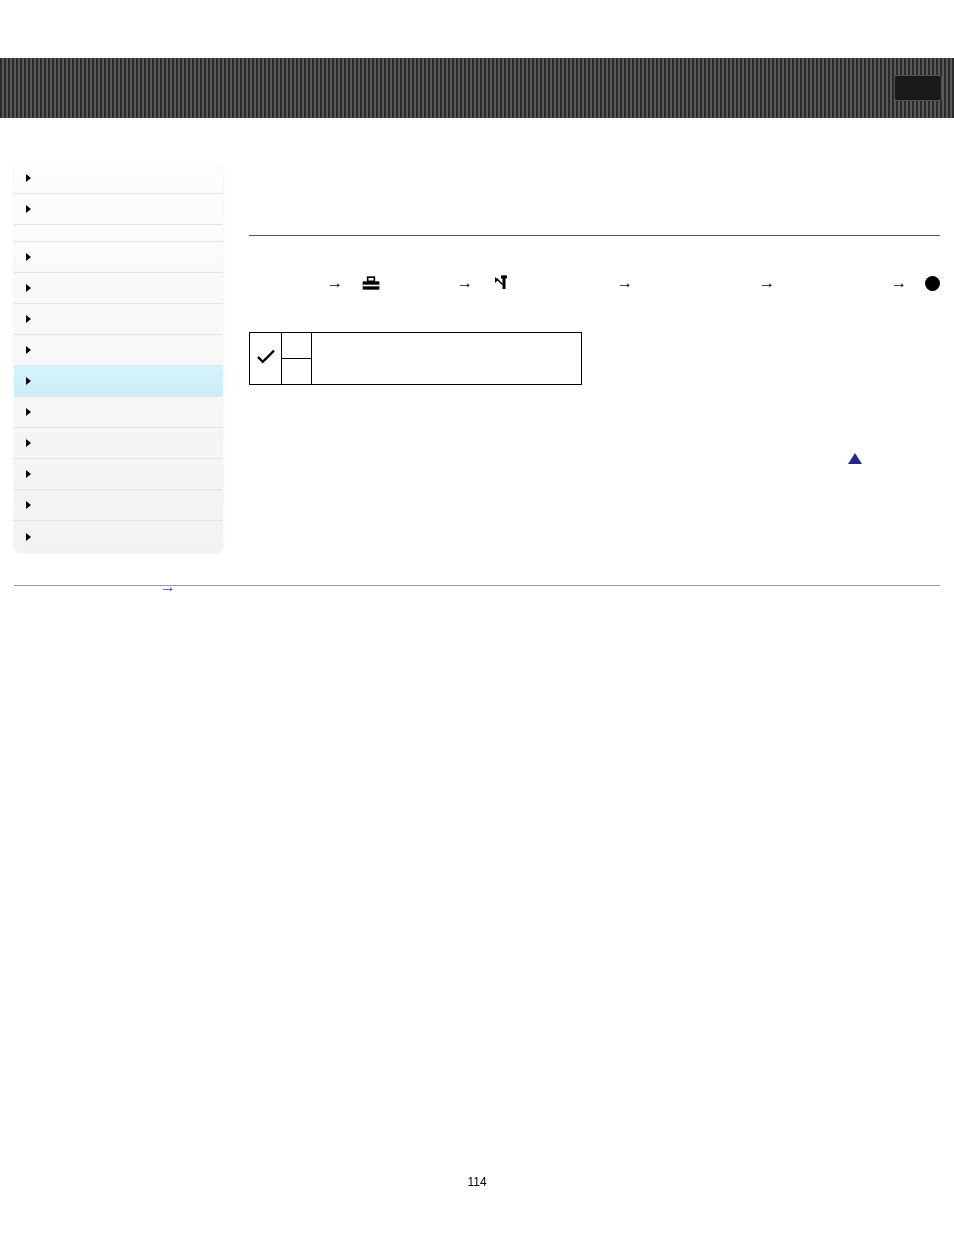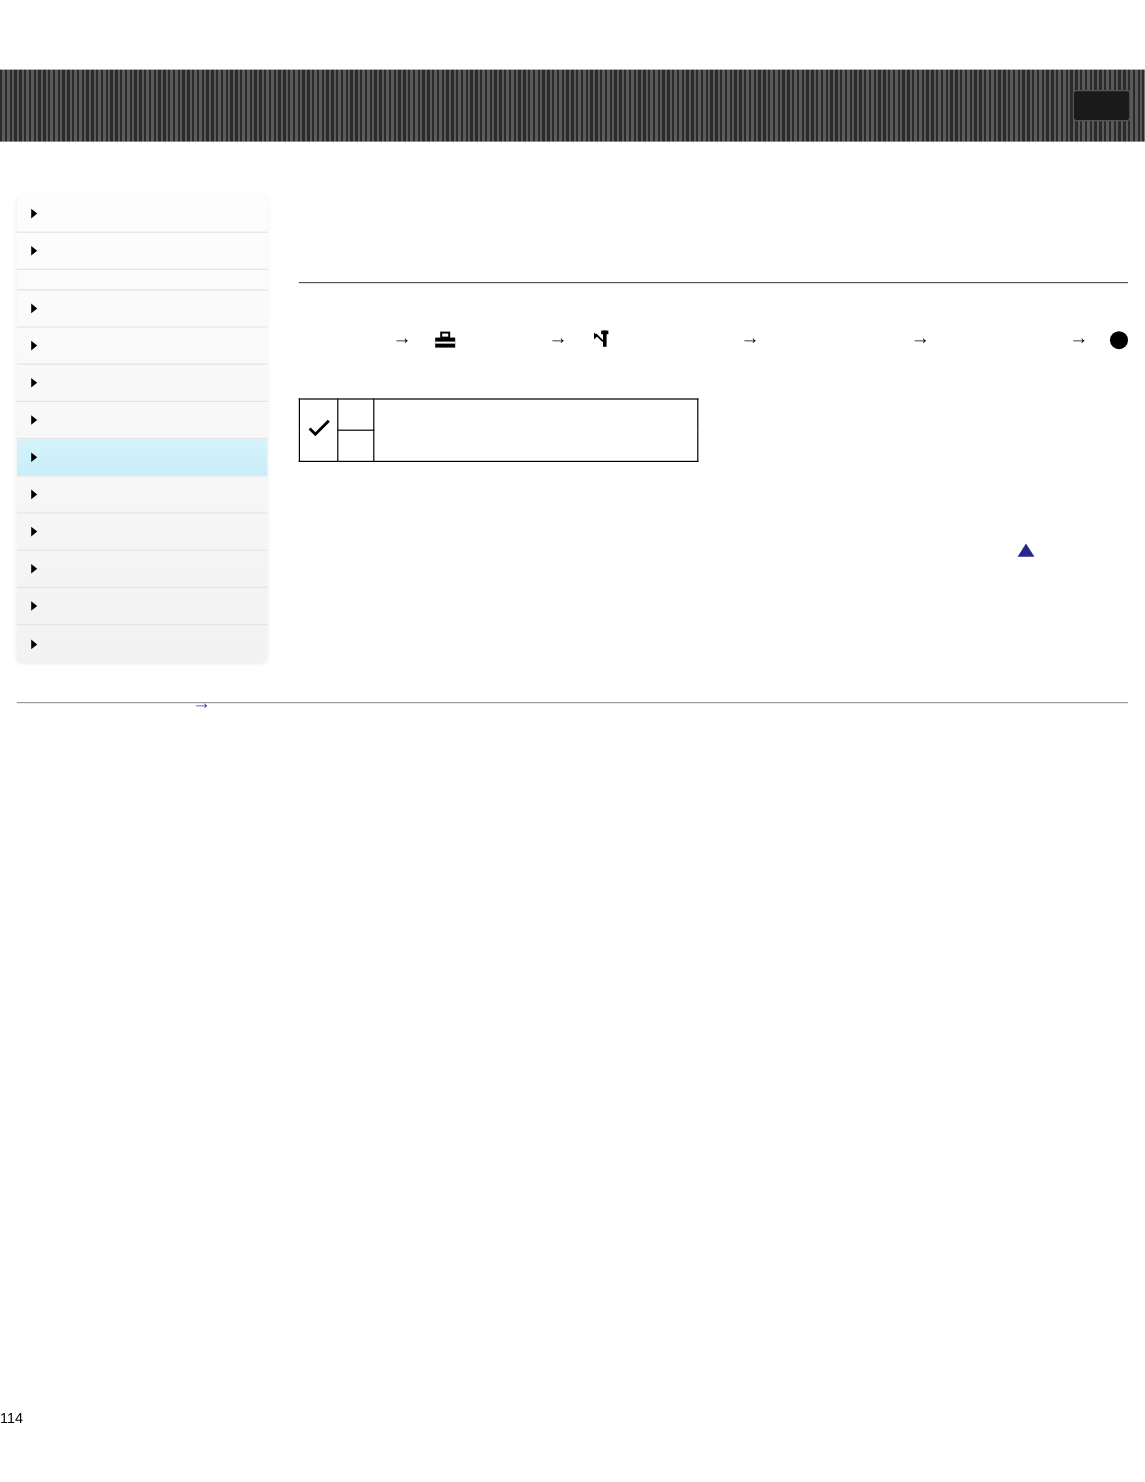--- a/index.html
+++ b/index.html
@@ -126,20 +126,21 @@
     position: absolute;
     left: 160px;
     top: 578px;
     color: #3a3ac9;
     font-size: 16px;
     font-weight: bold;
   }
   .page-num {
     position: absolute;
     width: 100%;
+    text-align: center;
     top: 1175px;
     font-size: 12px;
     color: #000;
   }
 </style>
 </head>
 <body>
 
 <div class="header-band">
   <div class="header-box"></div>

